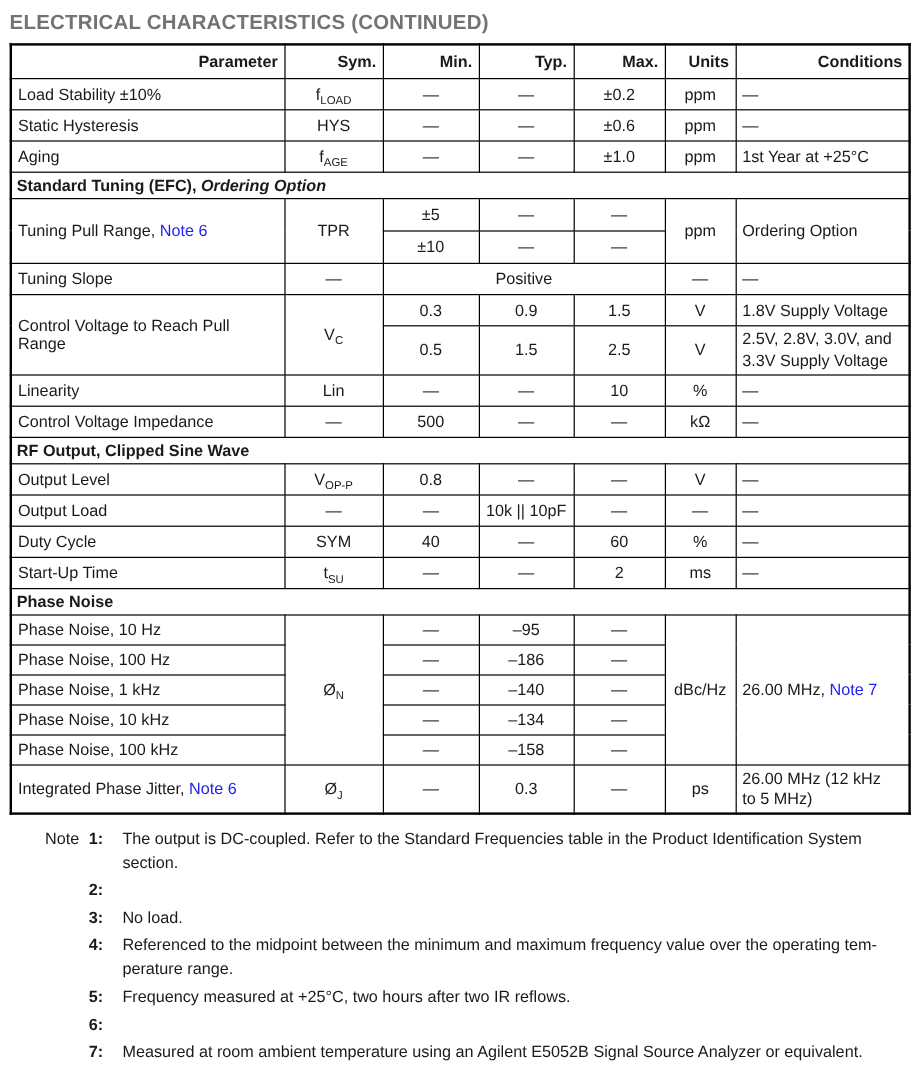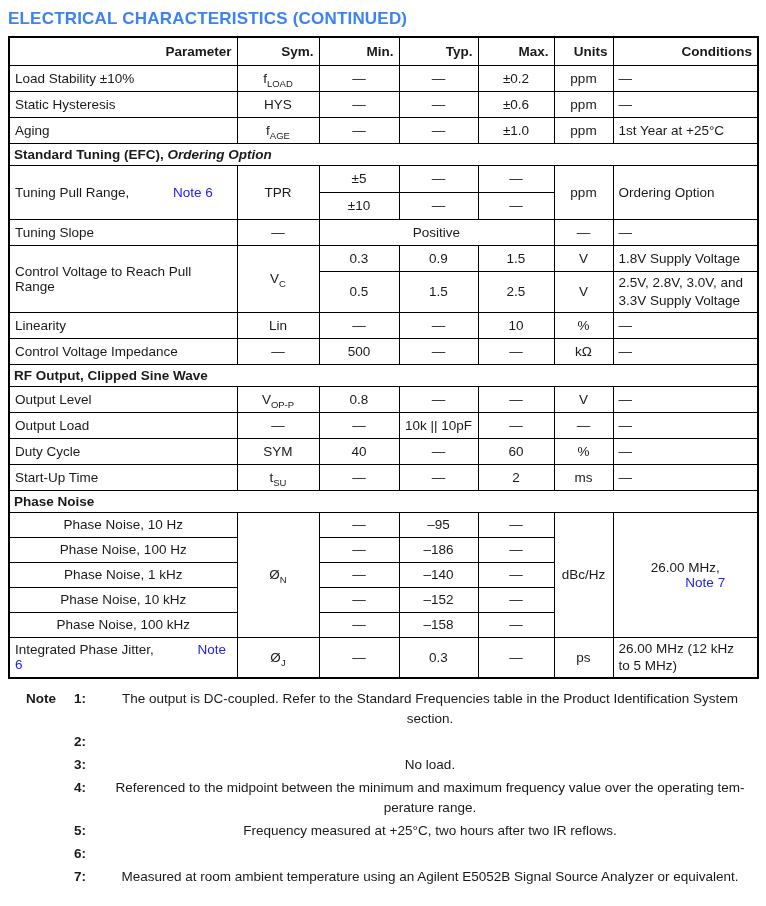--- a/index.html
+++ b/index.html
@@ -9,21 +9,21 @@
     background: #ffffff;
     color: #1a1a1a;
     font-family: "Liberation Sans", sans-serif;
   }
   .page { width: 766px; height: 906px; overflow: hidden; }
   h1.title {
     font-size: 17px;
     font-weight: bold;
     margin: 9px 0 7px 8px;
     letter-spacing: 0.2px;
-    color: #3b82f6;
+    color: #737373;
   }
   table.spec {
     border-collapse: collapse;
     table-layout: fixed;
     width: 749px;
     margin-left: 8px;
     border: 2px solid #000;
   }
   table.spec th, table.spec td {
     border: 1px solid #000;
@@ -37,40 +37,39 @@
   td.c { text-align: center; padding: 1px 2px; }
   td.l { text-align: left; }
   tr.section td {
     font-weight: bold;
     height: 22px;
     padding-left: 4px;
   }
   tr.section .it { font-style: italic; }
   tr.sub27 td { height: 27px; }
   tr.tall td { height: 41px; }
-  tr.pn td { height: 25px; text-align: center; }
+  tr.pn td { height: 25px; }
   sub { font-size: 9.5px; line-height: 0; }
   .pre { white-space: pre-line; line-height: 1.3; }
   a.note-link {
     color: var(--link-color, #2222EE);
     text-decoration: none;
     cursor: pointer;
-    margin-left: 40px;
   }
   .notes { margin: 10px 8px 0 8px; }
   .note {
     display: grid;
     grid-template-columns: 58px 20px 1fr;
     font-size: 13.5px;
     line-height: 20px;
     margin-bottom: 3px;
   }
-  .note .nw { font-weight: bold; padding-left: 18px; }
+  .note .nw { font-weight: normal; padding-left: 18px; text-align: right; }
   .note .nn { font-weight: bold; text-align: right; }
-  .note .nt { padding-left: 16px; white-space: pre-line; text-align: center; }
+  .note .nt { padding-left: 16px; white-space: pre-line; }
 </style>
 </head>
 <body>
 
 <div class="page">
 
   <h1 class="title">ELECTRICAL CHARACTERISTICS (CONTINUED)</h1>
 
   <table class="spec">
     <colgroup>
@@ -254,21 +253,21 @@
     </tr>
     <tr class="pn">
       <td class="l">Phase Noise, 1 kHz</td>
       <td class="c">—</td>
       <td class="c">–140</td>
       <td class="c">—</td>
     </tr>
     <tr class="pn">
       <td class="l">Phase Noise, 10 kHz</td>
       <td class="c">—</td>
-      <td class="c">–152</td>
+      <td class="c">–134</td>
       <td class="c">—</td>
     </tr>
     <tr class="pn">
       <td class="l">Phase Noise, 100 kHz</td>
       <td class="c">—</td>
       <td class="c">–158</td>
       <td class="c">—</td>
     </tr>
 
     <tr class="tall">

